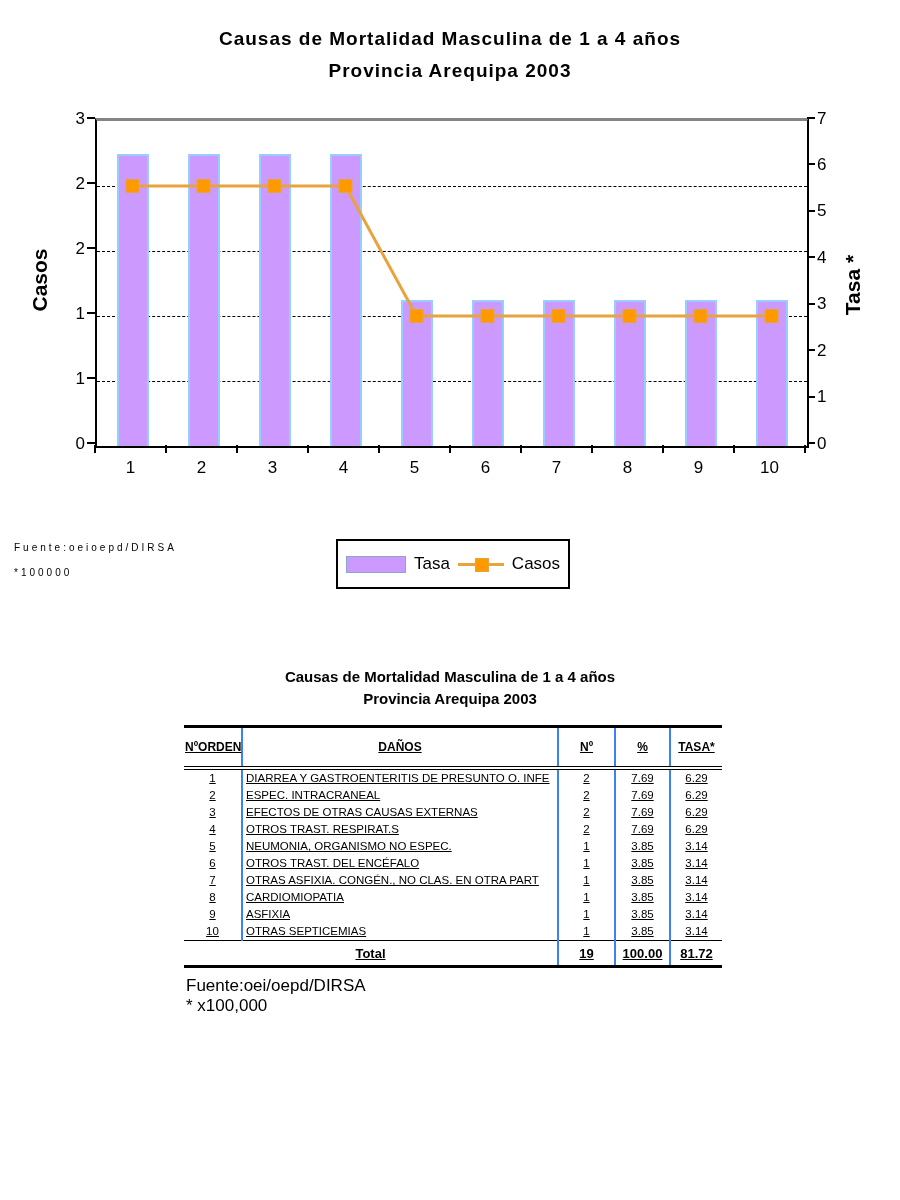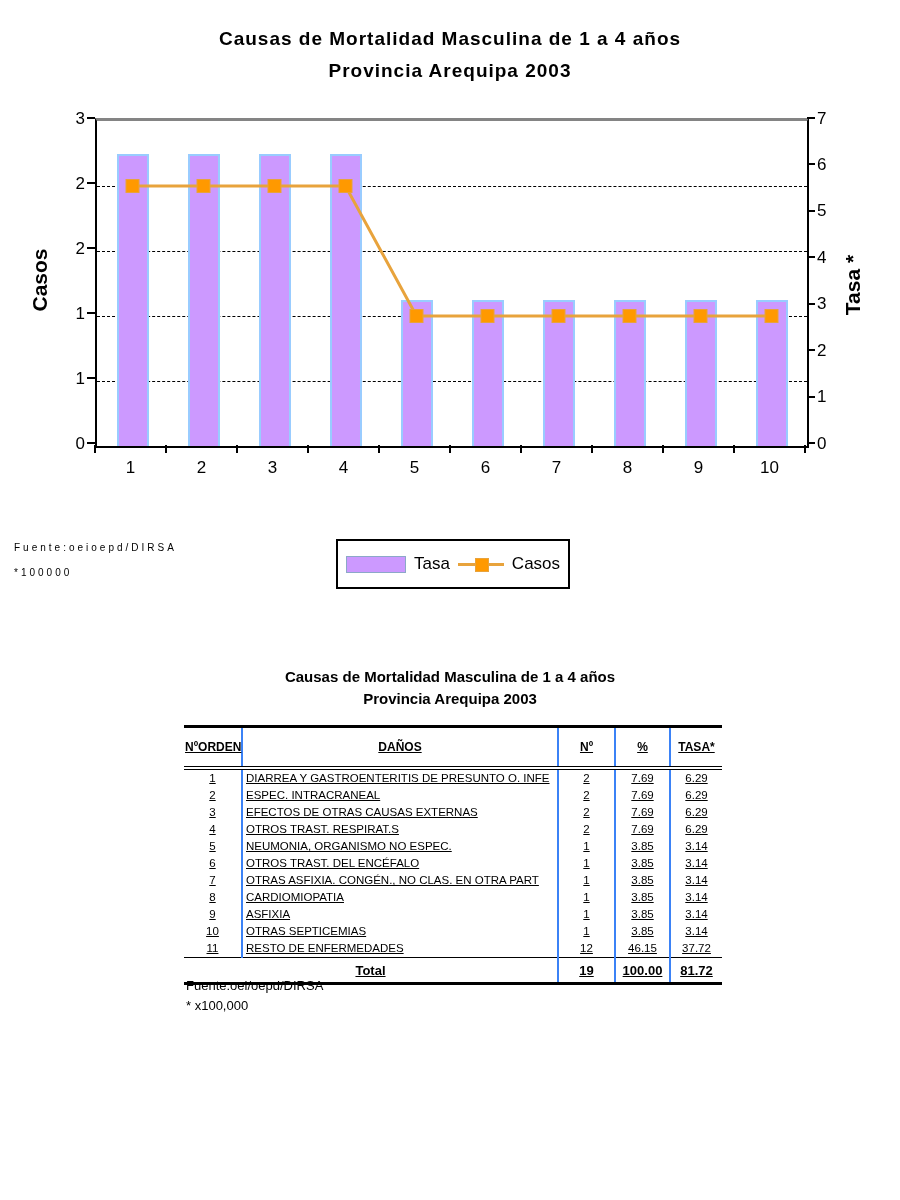--- a/index.html
+++ b/index.html
@@ -33,21 +33,21 @@
   #mort-table{left:184px;top:725px;width:538px;}
   table{border-collapse:collapse;width:538px;table-layout:fixed;text-decoration:underline;}
   th{font-size:12px;font-weight:bold;height:36px;
      border-top:3px solid #000;border-bottom:4px double #000;text-align:center;}
   td{font-size:11.5px;height:17px;padding:0 3px;white-space:nowrap;overflow:hidden;line-height:17px;}
   .sep{border-left:2px solid #3b82f6;}
   .c-center{text-align:center;}
   .c-left{text-align:left;}
   tfoot td{font-size:13px;font-weight:bold;height:24px;
      border-top:1px solid #000;border-bottom:3px solid #000;text-align:center;}
-  .footnote{font-size:13px;line-height:11px;}
+  .footnote{font-size:17px;line-height:11px;}
 </style>
 </head>
 <body>
 
 <div id="canvas">
 
   <div class="abs chart-title" style="top:28px">Causas de Mortalidad Masculina de 1 a 4 años</div>
   <div class="abs chart-title" style="top:60px">Provincia Arequipa 2003</div>
 
   <div class="abs axis-title" style="left:-5px;top:268px;width:90px;text-align:center">Casos</div>
@@ -232,27 +232,20 @@
             <td class="c-center sep">3.85</td>
             <td class="c-center sep">3.14</td>
           </tr>
           <tr>
             <td class="c-center">10</td>
             <td class="c-left sep">OTRAS SEPTICEMIAS</td>
             <td class="c-center sep">1</td>
             <td class="c-center sep">3.85</td>
             <td class="c-center sep">3.14</td>
           </tr>
-          <tr>
-            <td class="c-center">11</td>
-            <td class="c-left sep">RESTO DE ENFERMEDADES</td>
-            <td class="c-center sep">12</td>
-            <td class="c-center sep">46.15</td>
-            <td class="c-center sep">37.72</td>
-          </tr>
         </tbody>
       <tfoot>
         <tr>
           <td colspan="2">Total</td>
           <td class="sep">19</td>
           <td class="sep">100.00</td>
           <td class="sep">81.72</td>
         </tr>
       </tfoot>
     </table>

